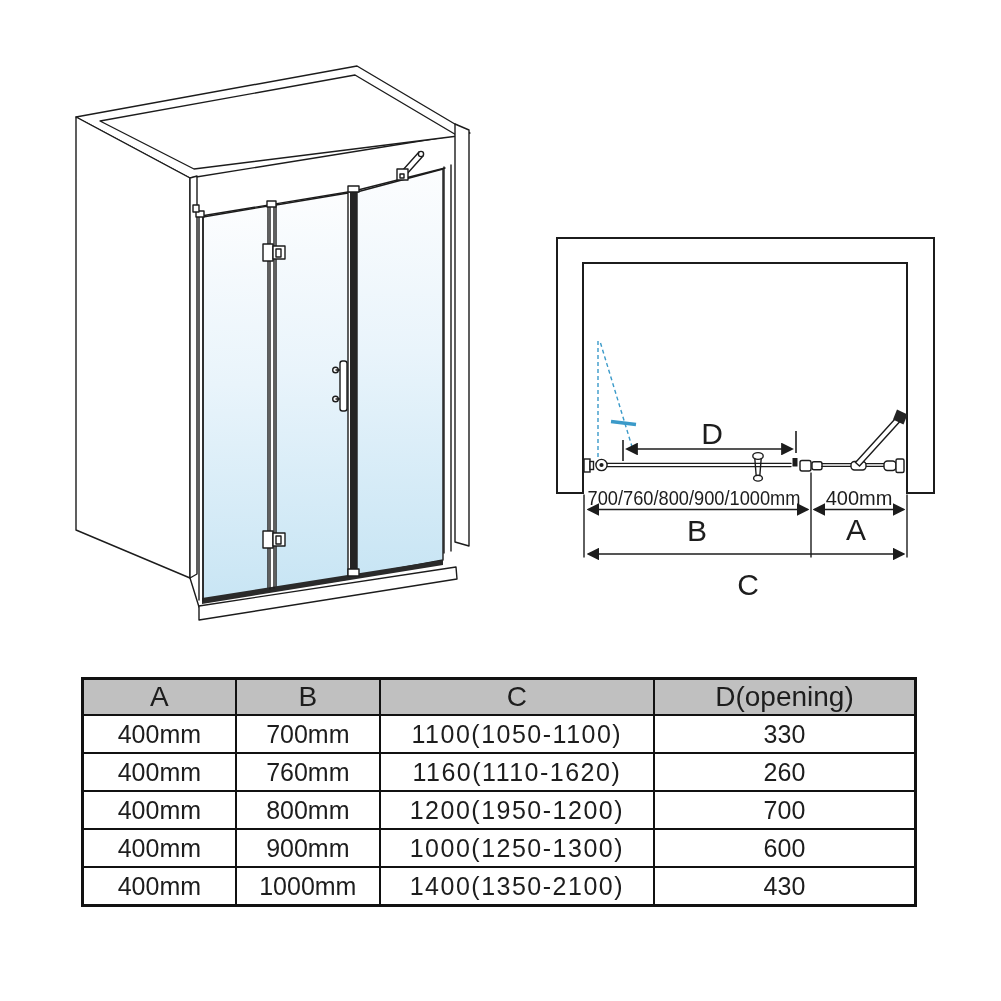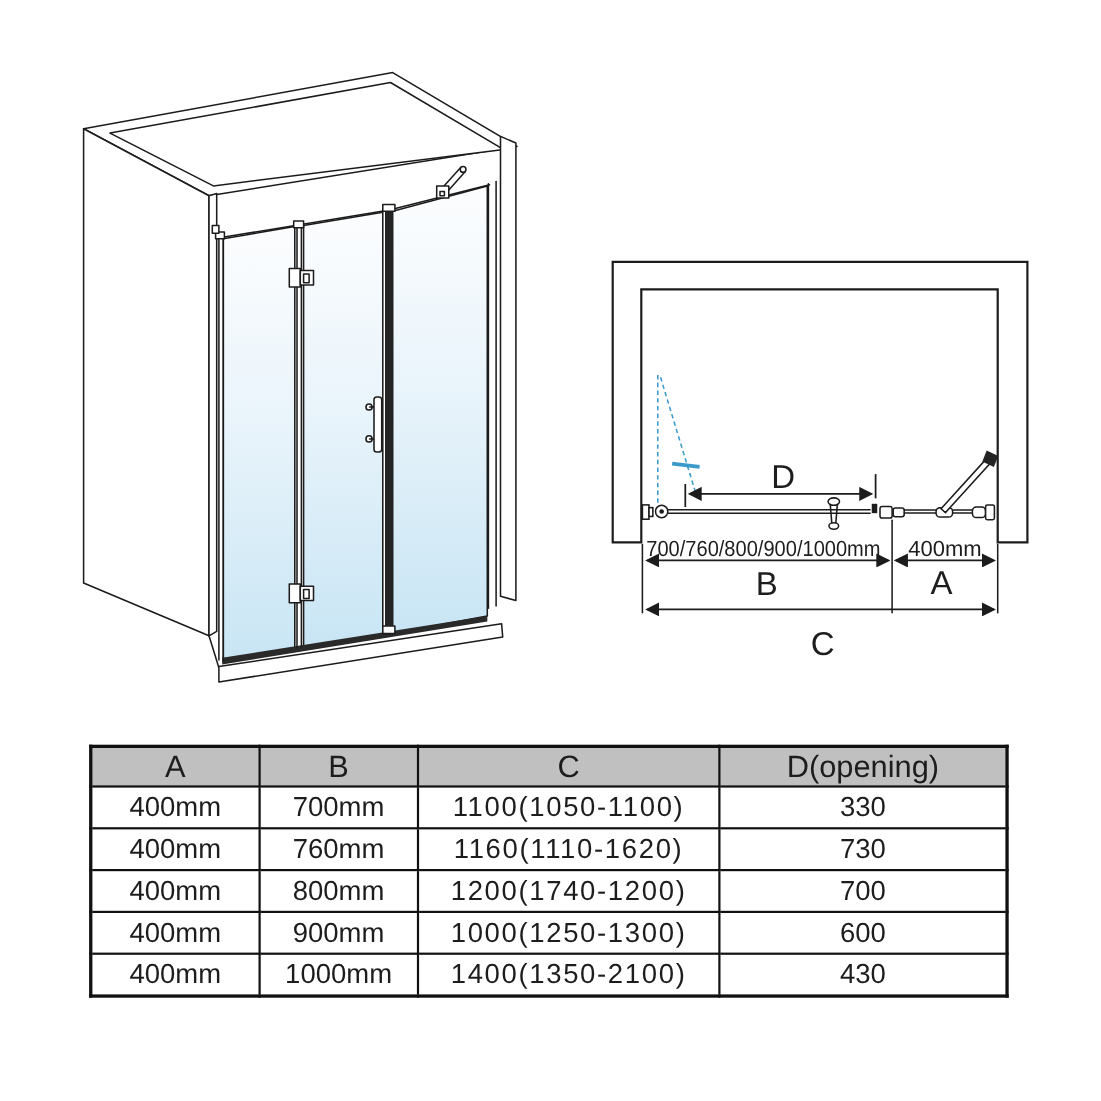--- a/index.html
+++ b/index.html
@@ -190,26 +190,26 @@
       <tr>
         <td>400mm</td>
         <td>700mm</td>
         <td class="c-col">1100(1050-1100)</td>
         <td>330</td>
       </tr>
       <tr>
         <td>400mm</td>
         <td>760mm</td>
         <td class="c-col">1160(1110-1620)</td>
-        <td>730</td>
+        <td>260</td>
       </tr>
       <tr>
         <td>400mm</td>
         <td>800mm</td>
-        <td class="c-col">1200(1740-1200)</td>
+        <td class="c-col">1200(1950-1200)</td>
         <td>700</td>
       </tr>
       <tr>
         <td>400mm</td>
         <td>900mm</td>
         <td class="c-col">1000(1250-1300)</td>
         <td>600</td>
       </tr>
       <tr>
         <td>400mm</td>

